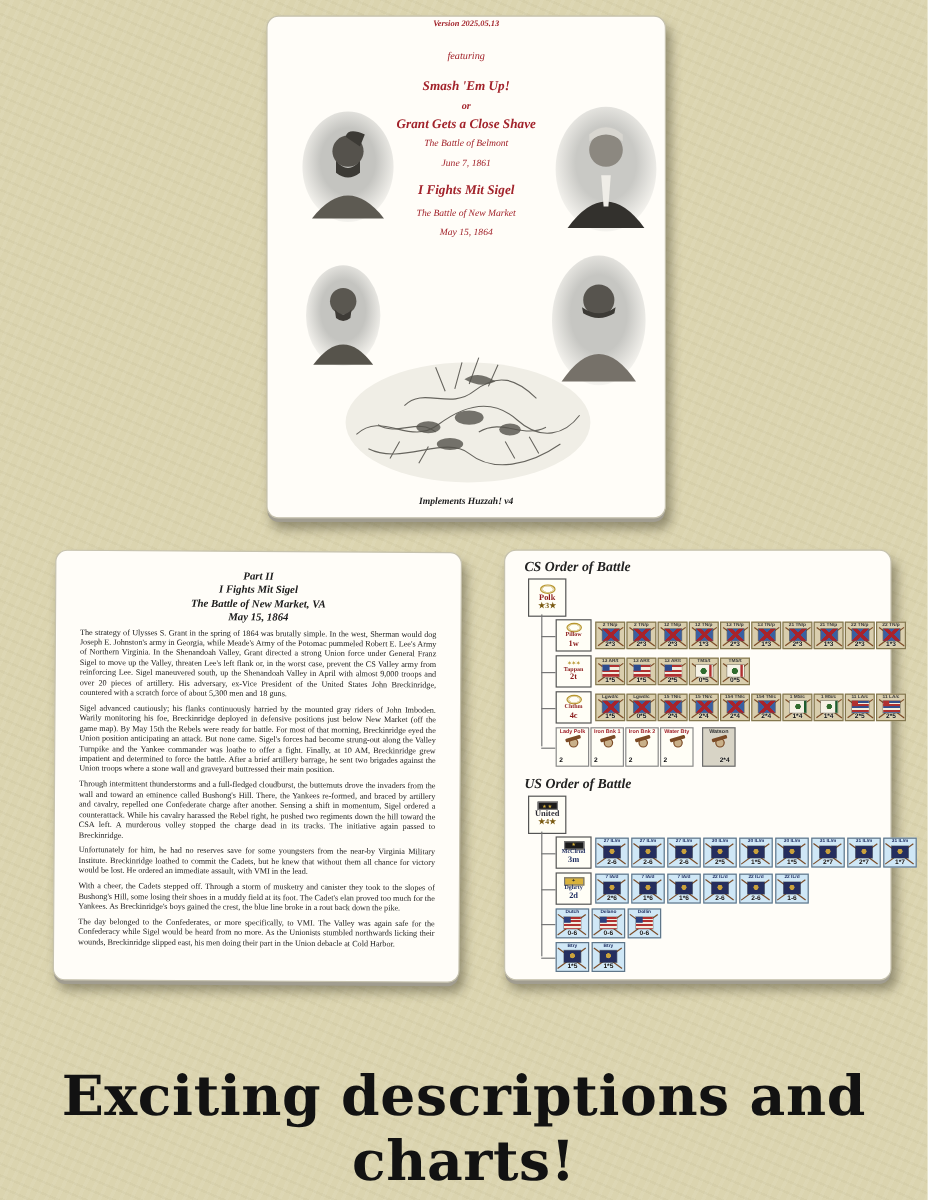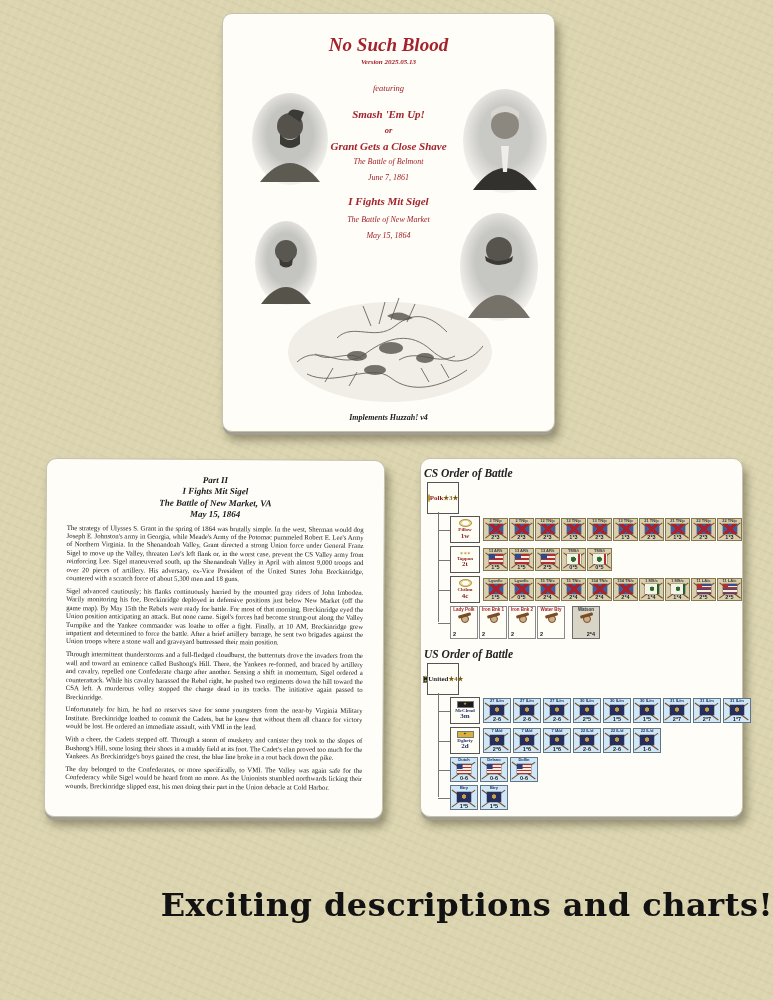--- a/index.html
+++ b/index.html
@@ -29,26 +29,26 @@
 
   
   .article{left:45px;top:459px;width:337px;height:357px;transform:rotate(.35deg);
     padding:0;color:#191919;}
   .article-inner{padding:15px 20px 8px;}
   .a-head{font-size:9px;font-weight:bold;font-style:italic;text-align:center;line-height:1.25;}
   .a-paras p{font-size:6.8px;line-height:1.24;text-align:justify;margin:4.5px 0 0;}
 
   
   .oob{left:420px;top:458px;width:321px;height:357px;padding:0;}
-  .oob-inner{padding:6px 0;}
+  .oob-inner{padding:6px 13px;}
   .oob-title{font-size:11.5px;font-weight:bold;font-style:italic;color:#222;margin:2px 0 3px 3px;}
   .oob-title.us{margin-top:9px;}
 
   .commander{margin-left:6px;margin-bottom:2px;width:30px;height:30px;background:#fffef6;
-    border:1px solid #555;display:flex;flex-direction:row;align-items:center;justify-content:center;
+    border:1px solid #555;display:flex;flex-direction:column;align-items:center;justify-content:center;
     font-family:"Liberation Serif",serif;}
   .cdr-name{font-size:7px;font-weight:bold;line-height:1;}
   .cs .cdr-name{color:#8b1a1a;}
   .us-c .cdr-name{color:#2a2a33;}
   .cdr-rank{font-size:6.5px;font-weight:bold;color:#7a5a12;line-height:1.1;}
 
   .rows{position:relative;margin-left:7px;padding-left:22px;}
   .rail{position:absolute;left:10px;width:1px;background:#777;}
   #cs-rows .rail{top:-4px;bottom:17px;}
   #us-rows .rail{top:-4px;bottom:13px;}
@@ -120,30 +120,29 @@
   .counter.art.gray{background:#d8d4c6;border:1px solid #6d6d6d;}
   .counter.art .u-label{font-size:4.5px;line-height:1.05;text-align:center;white-space:normal;}
   .counter.art.white .u-label{color:#a2232b;}
   .counter.art.gray .u-label{color:#333;}
   .counter.art .u-value{position:absolute;left:2px;bottom:1px;}
   .counter.art.gray .u-value{left:auto;right:4px;}
   .counter.detached{margin-left:6px;}
   .counter.gunb{width:26px;height:27px;background:#cfe7f6;border:1px solid #5f7689;}
 
   
-  .caption{position:absolute;top:886px;left:0;right:0;text-align:right;color:#121212;
-    font-family:"DejaVu Serif",serif;font-weight:bold;font-size:32px;letter-spacing:0.5px;}
+  .caption{position:absolute;top:886px;left:0;right:0;text-align:center;color:#121212;
+    font-family:"DejaVu Serif",serif;font-weight:bold;font-size:46px;letter-spacing:0.5px;}
 </style>
 </head>
 <body>
 
 <div class="page">
 
   <div class="card cover">
-    <div class="c-title">No Such Blood</div>
     <div class="c-ver">Version 2025.05.13</div>
     <div class="c-feat">featuring</div>
     <div class="c-game">Smash 'Em Up!</div>
     <div class="c-or">or</div>
     <div class="c-game2">Grant Gets a Close Shave</div>
     <div class="c-min">The Battle of Belmont</div>
     <div class="c-min" style="margin-top:7px;">June 7, 1861</div>
     <div class="c-game" style="margin-top:13px;">I Fights Mit Sigel</div>
     <div class="c-min" style="margin-top:8px;">The Battle of New Market</div>
     <div class="c-min" style="margin-top:7px;">May 15, 1864</div>

